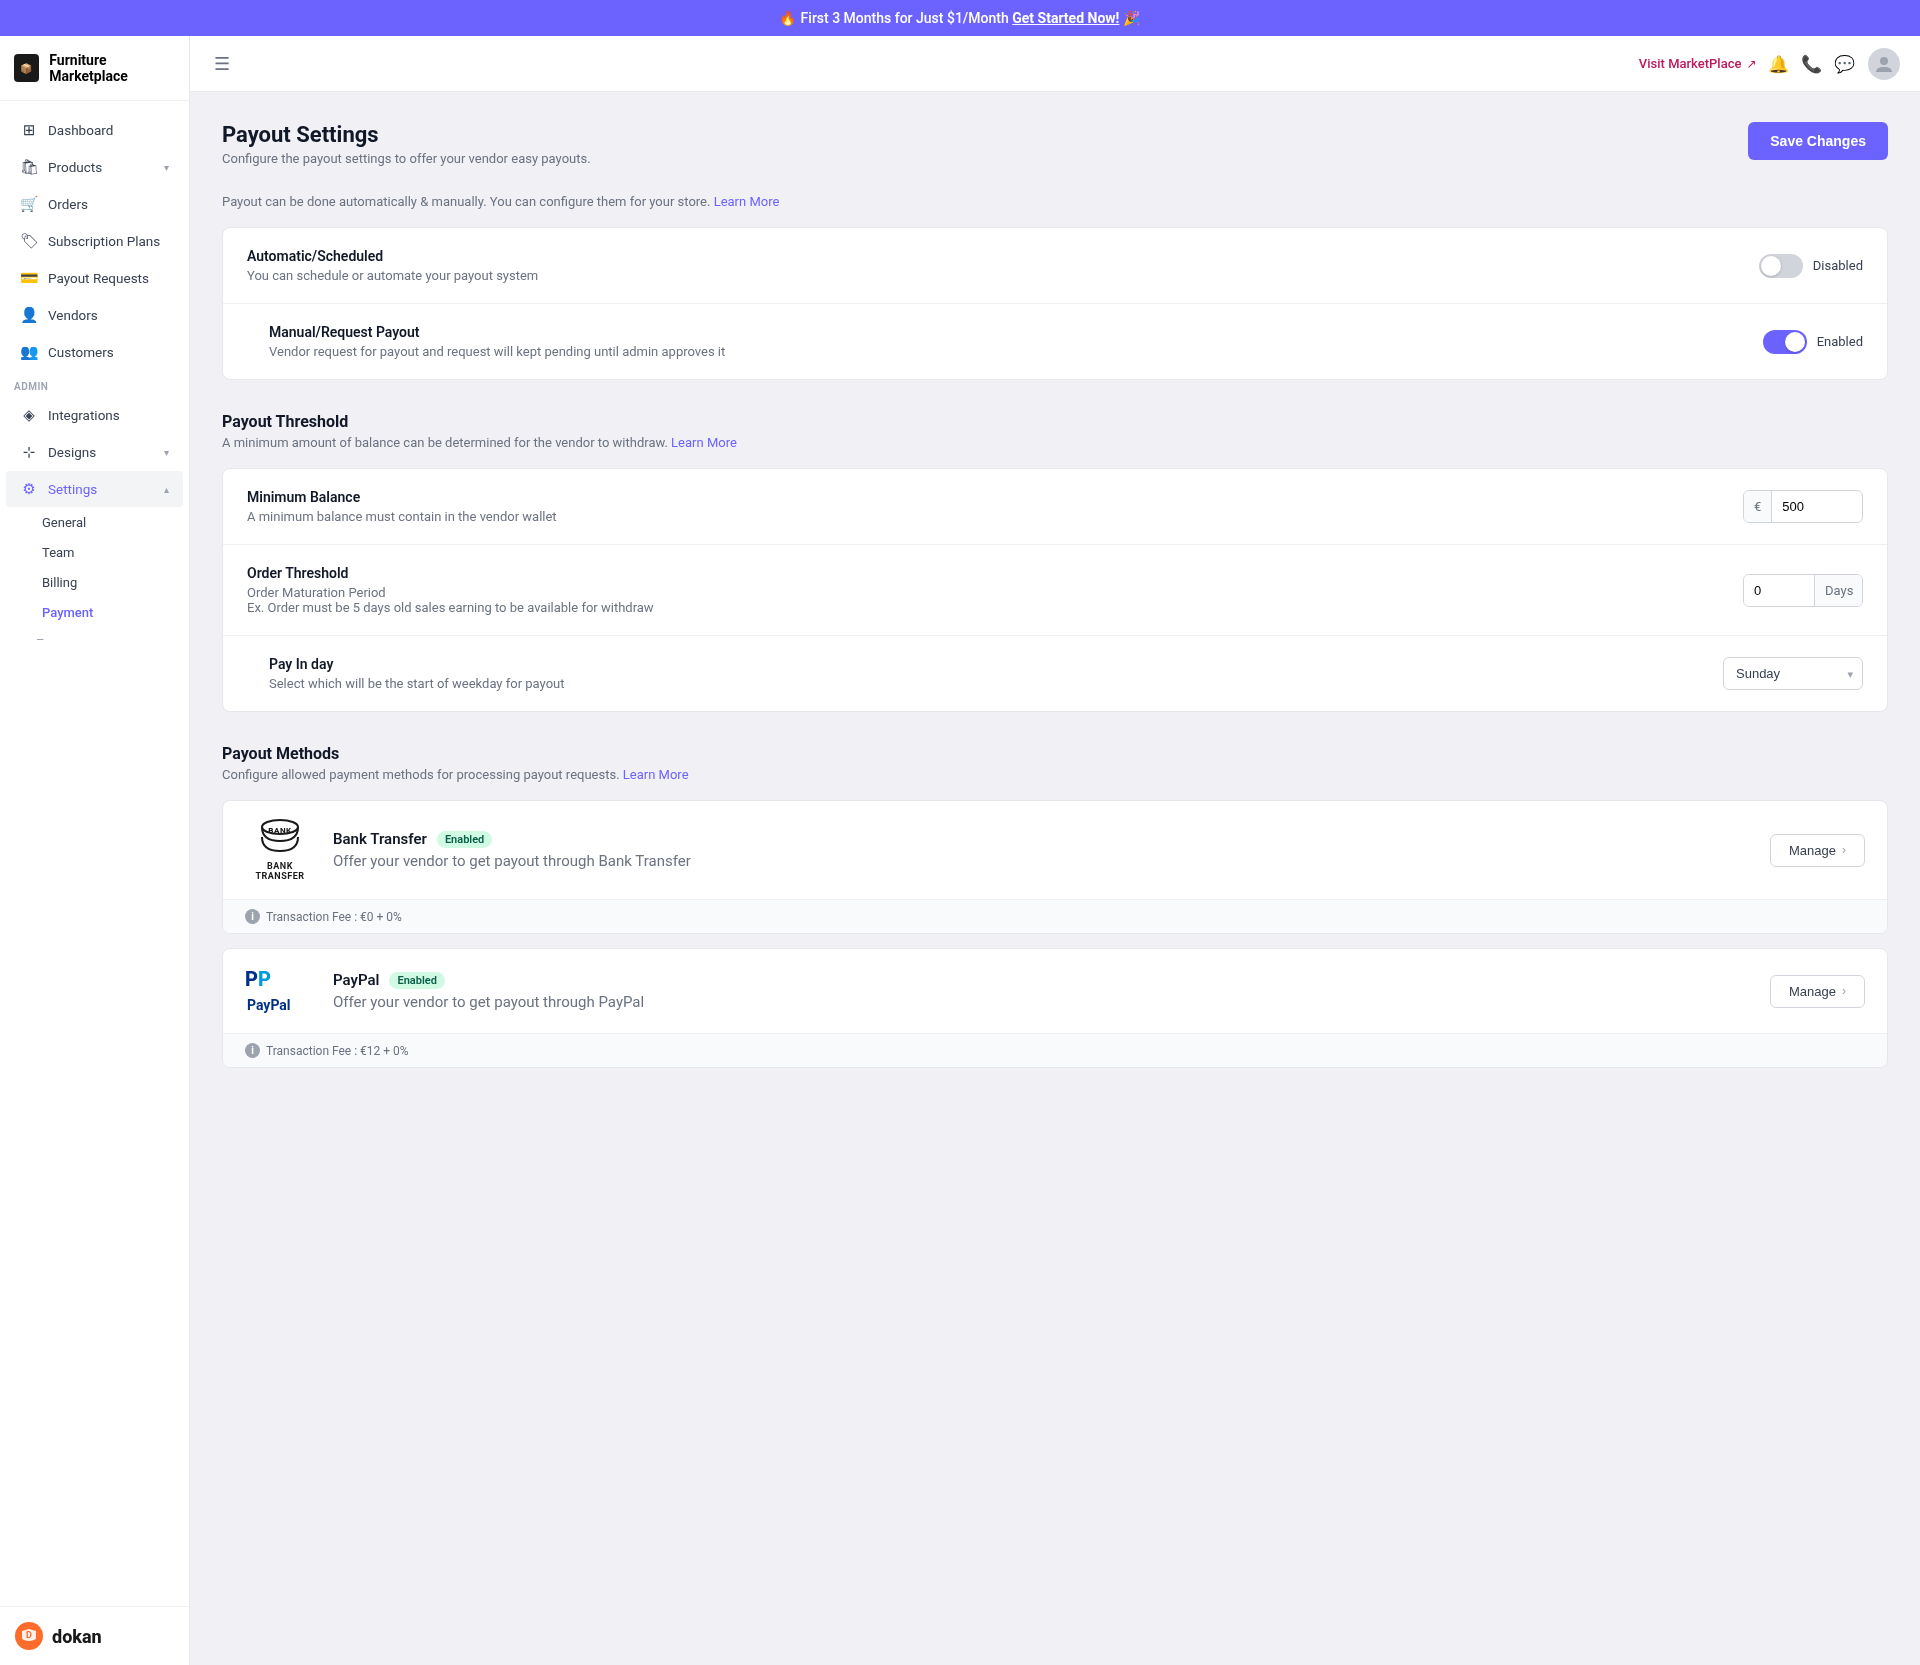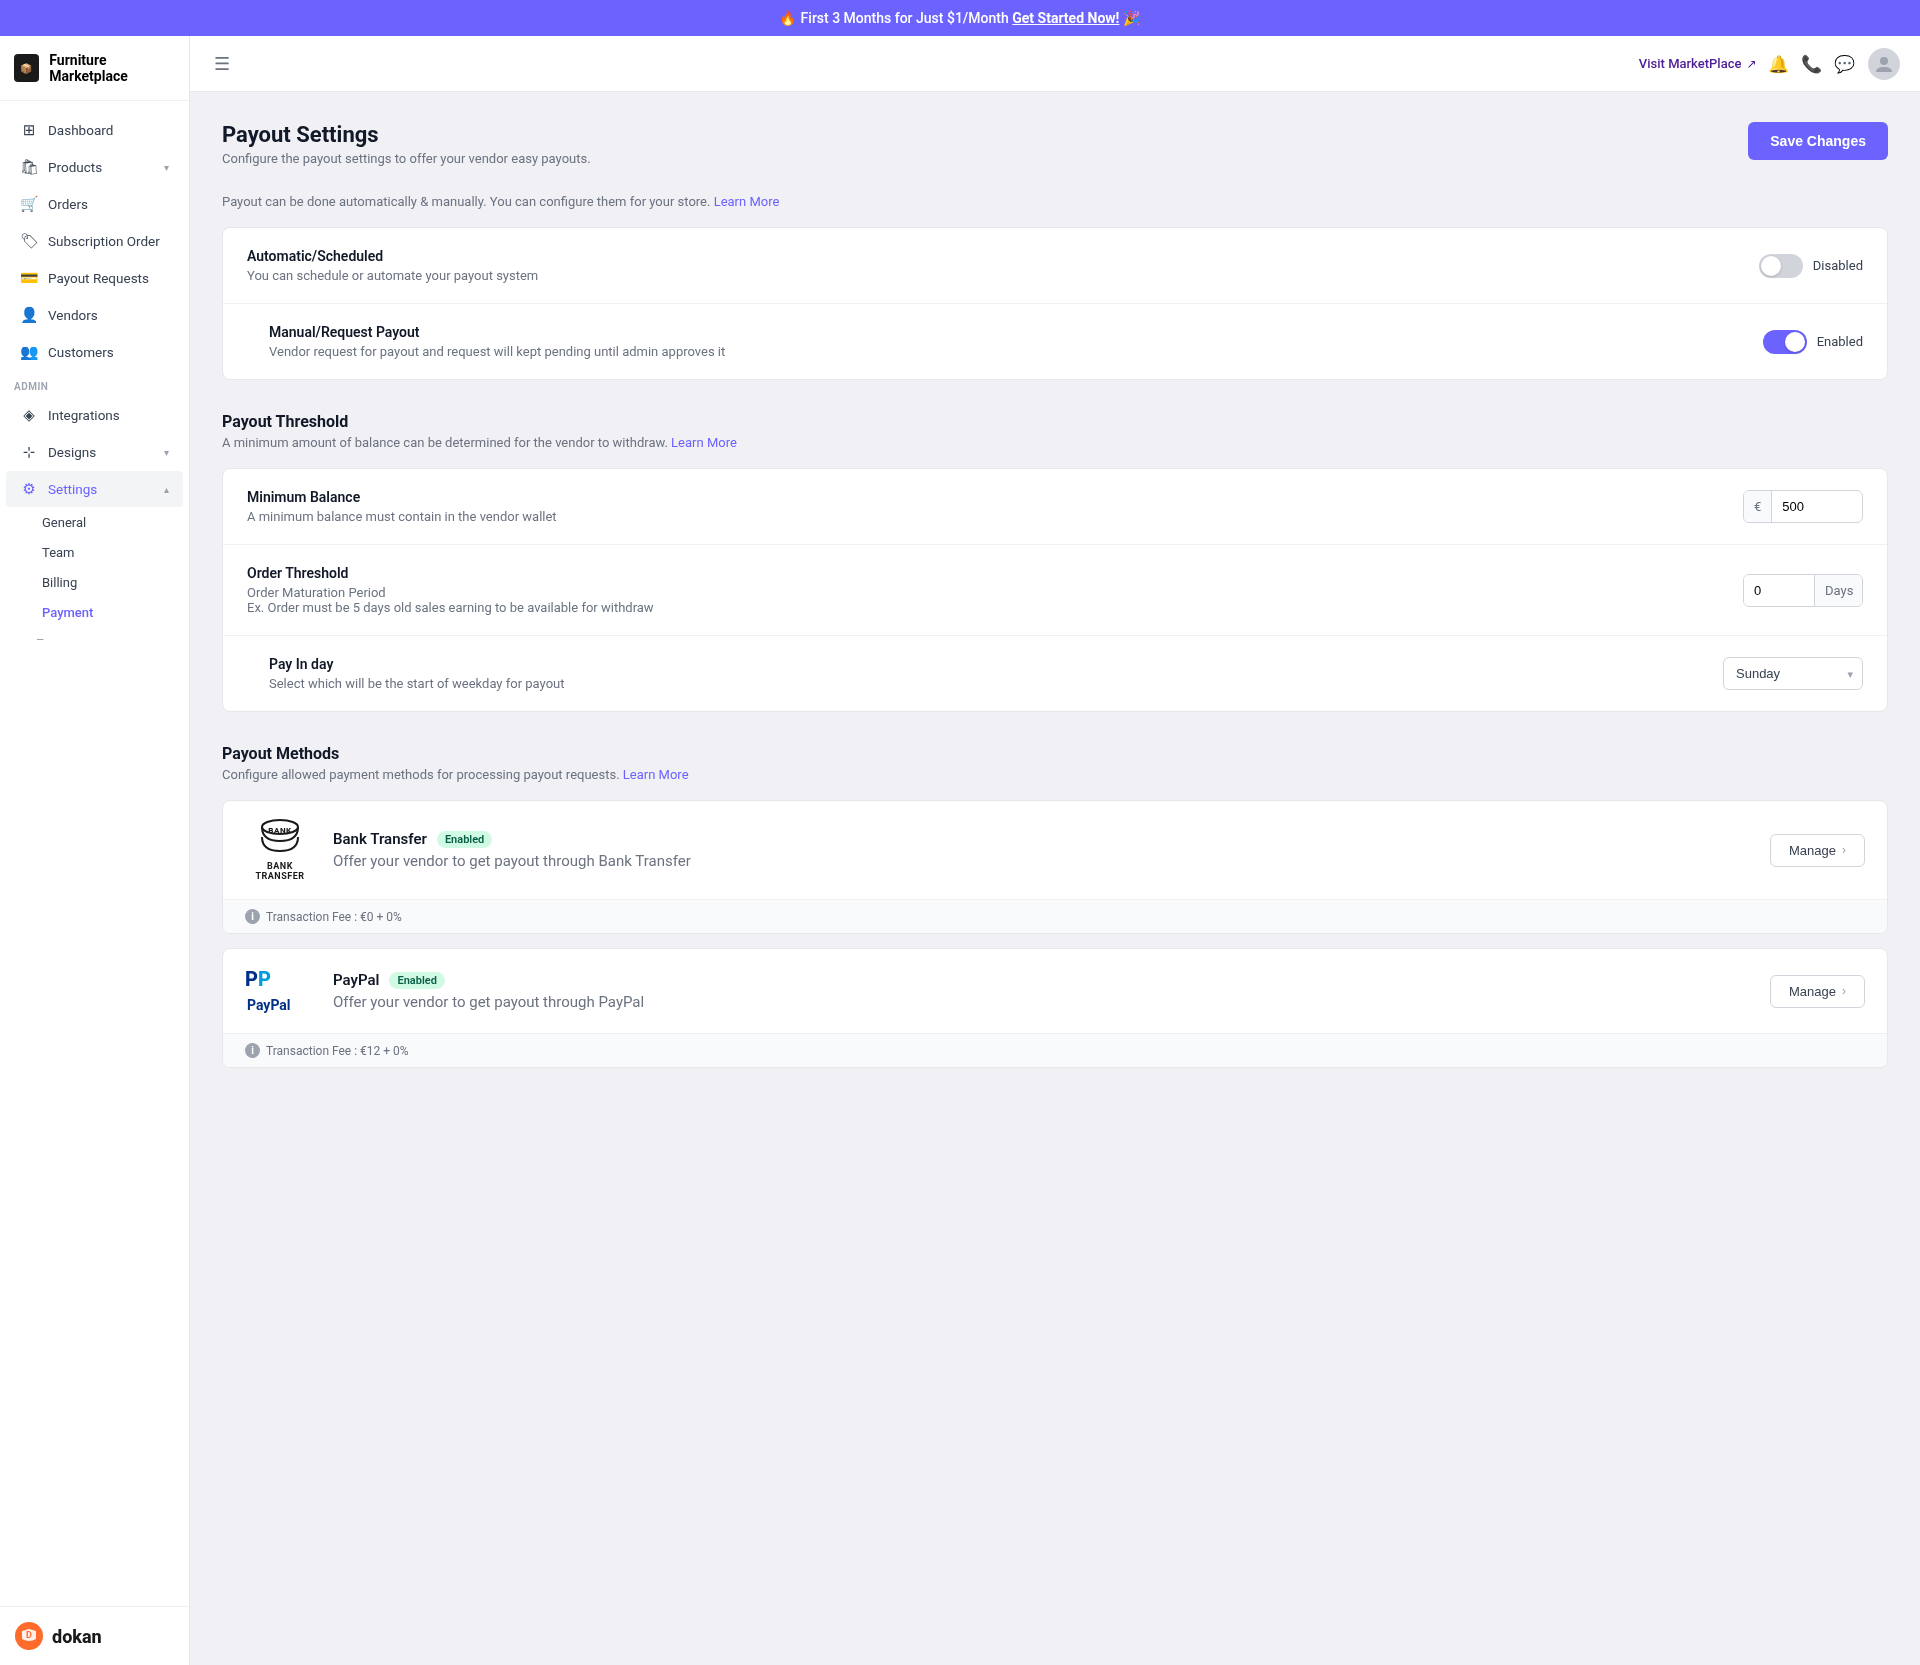--- a/index.html
+++ b/index.html
@@ -122,21 +122,21 @@
       cursor: pointer;
       font-size: 18px;
       color: #6b7280;
       padding: 4px;
     }
     .visit-marketplace {
       display: flex;
       align-items: center;
       gap: 5px;
       font-size: 13px;
-      color: #4c1d95;
+      color: #be185d;
       cursor: pointer;
       font-weight: 500;
       text-align: center;
     }
     .topbar-icon { color: #6b7280; font-size: 17px; cursor: pointer; }
     .avatar {
       width: 32px;
       height: 32px;
       border-radius: 50%;
       background: #d1d5db;
@@ -420,21 +420,21 @@
         <span class="nav-icon">🛍</span>
         <span>Products</span>
         <span class="chevron">▾</span>
       </div>
       <div class="nav-item">
         <span class="nav-icon">🛒</span>
         <span>Orders</span>
       </div>
       <div class="nav-item">
         <span class="nav-icon">🏷</span>
-        <span>Subscription Order</span>
+        <span>Subscription Plans</span>
       </div>
       <div class="nav-item">
         <span class="nav-icon">💳</span>
         <span>Payout Requests</span>
       </div>
       <div class="nav-item">
         <span class="nav-icon">👤</span>
         <span>Vendors</span>
       </div>
       <div class="nav-item">

